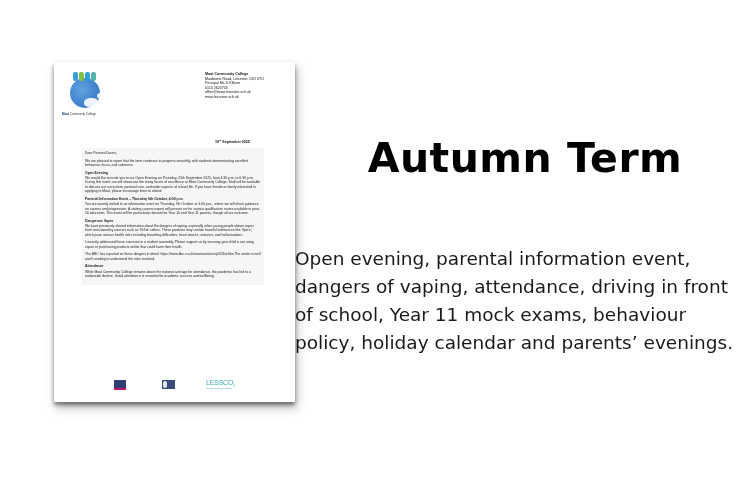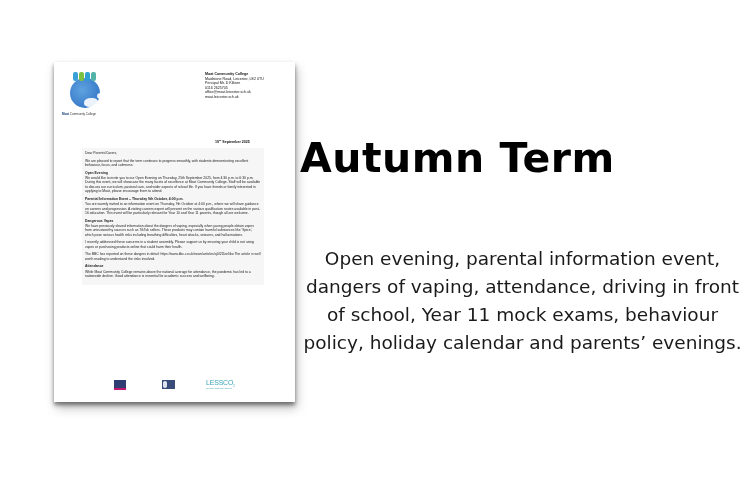--- a/index.html
+++ b/index.html
@@ -36,26 +36,26 @@
   .body-text p { margin: 0 0 3.2px 0; }
   .body-text .h { font-weight: bold; margin-bottom: 1px; }
   .footer-logos { position: absolute; left: 0; top: 318px; width: 241px; height: 14px; }
   .fl1 { position: absolute; left: 60px; top: 0; width: 12px; height: 8px; background: #2f3d73; border-bottom: 2px solid #c2186b; }
   .fl2 { position: absolute; left: 108px; top: 0; width: 13px; height: 9px; background: #3a4d7a; }
   .fl2::before { content: ""; position: absolute; left: 1px; top: 1px; width: 4px; height: 7px; background: #dfe5ee; border-radius: 2px; }
   .fl3 { position: absolute; left: 152px; top: -1px; font-size: 7px; color: #3aa6b8; letter-spacing: -0.2px; white-space: nowrap; }
   .fl3 small { display: block; font-size: 2px; color: #3aa6b8; letter-spacing: 0; margin-top: -1px; }
 
   .title {
-    position: absolute; left: 300px; top: 130px; width: 450px; 
+    position: absolute; left: 300px; top: 130px; width: 450px; text-align: center;
     font-family: "DejaVu Sans", sans-serif; font-weight: bold; font-size: 41px; line-height: 56px; color: #000;
     letter-spacing: 0.5px;
   }
   .subtitle {
-    position: absolute; left: 295px; top: 245px; width: 455px; text-align: center;
+    position: absolute; left: 295px; top: 245px; width: 455px; 
     font-family: "DejaVu Sans", sans-serif; font-size: 18.5px; line-height: 28px; color: #1a1a1a;
   }
 </style>
 </head>
 <body>
 
 <div class="letter">
   <div class="logo">
     <div class="globe">
       <div class="land1"></div>

